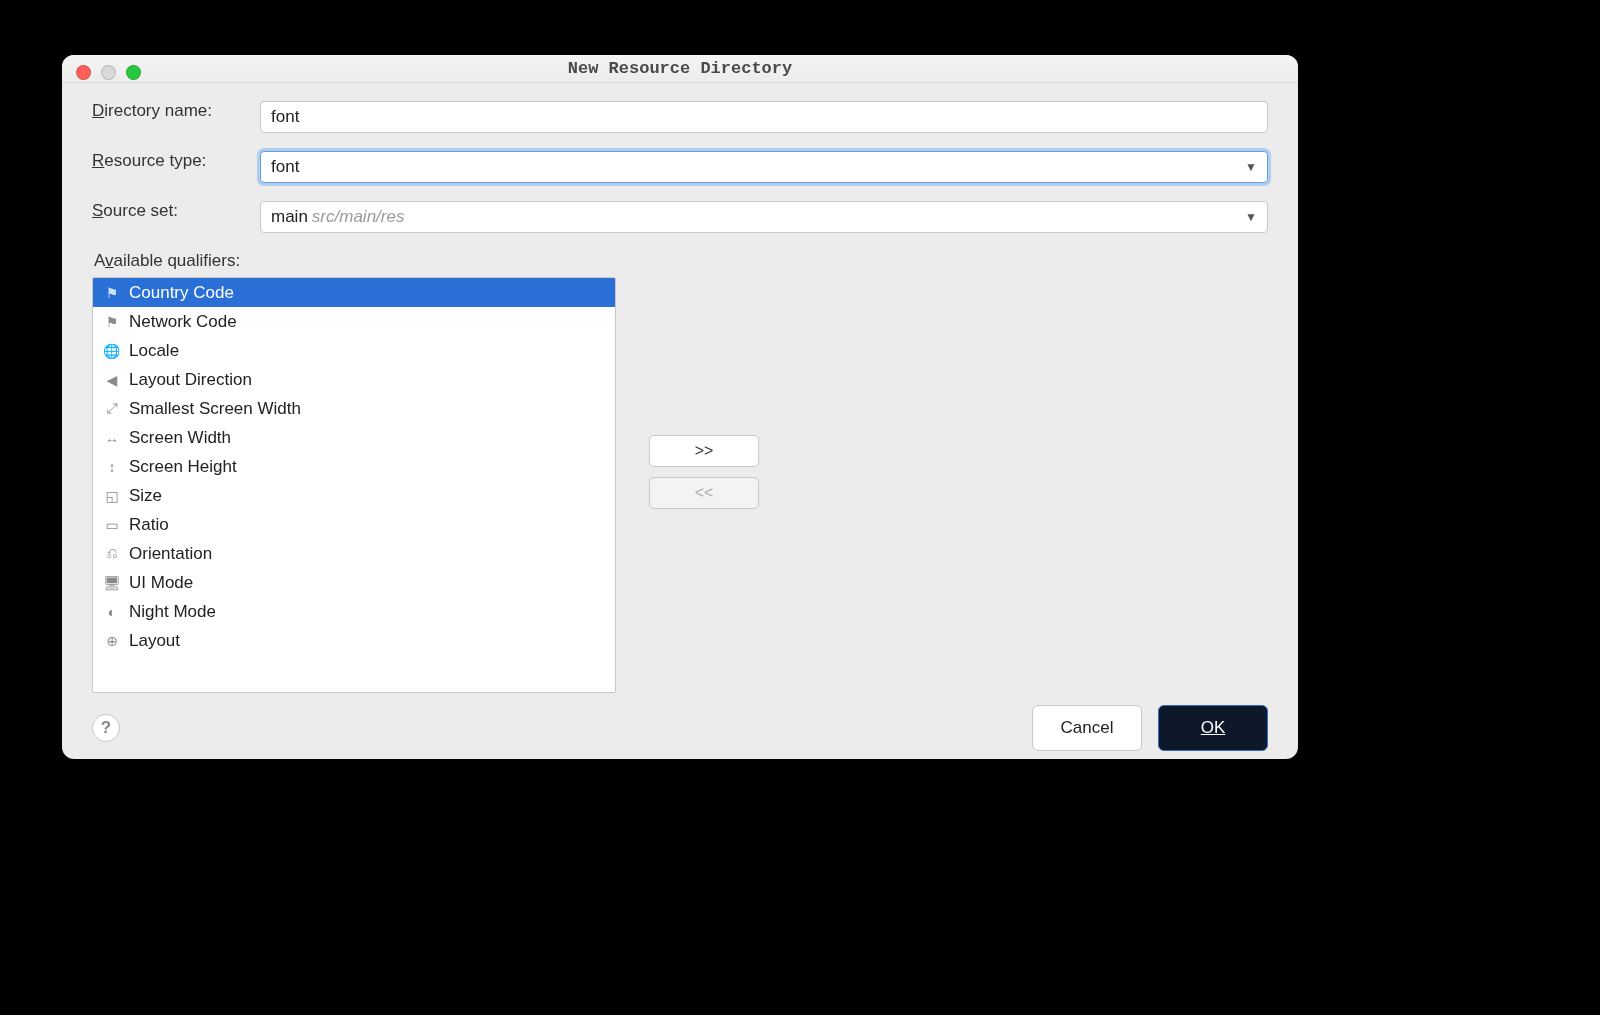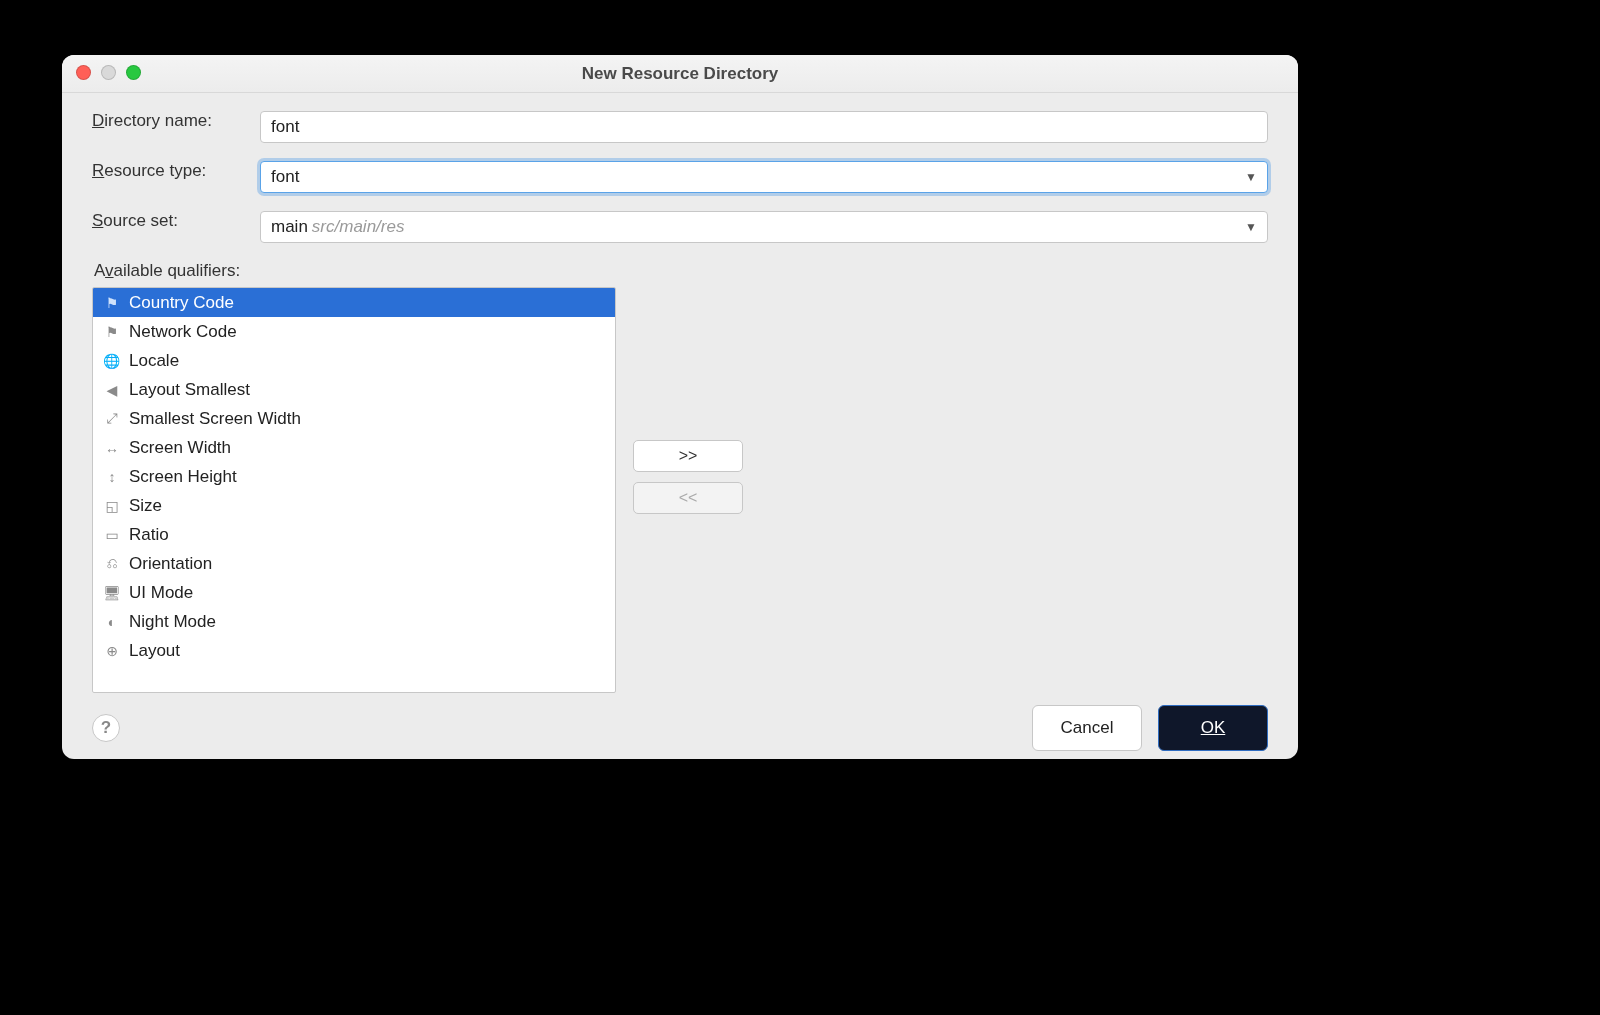--- a/index.html
+++ b/index.html
@@ -21,26 +21,27 @@
     height: 704px;
     background: #ececec;
     border-radius: 12px;
     box-shadow: 0 30px 60px rgba(0,0,0,0.5), 0 0 0 1px rgba(0,0,0,0.08);
     display: flex;
     flex-direction: column;
     overflow: hidden;
   }
   .titlebar {
     position: relative;
-    height: 38px;
+    height: 28px;
     display: flex;
     align-items: center;
     justify-content: center;
     border-bottom: 1px solid #d8d8d8;
     background: linear-gradient(#f4f4f4,#ececec);
+    font-family: Liberation Mono, monospace;
   }
   .traffic {
     position: absolute;
     left: 14px;
     top: 10px;
     display: flex;
     gap: 10px;
   }
   .tl {
     width: 15px; height: 15px; border-radius: 50%;
@@ -100,21 +101,21 @@
     position: absolute;
     right: 10px;
     top: 50%;
     transform: translateY(-50%);
     color: #555;
     font-size: 12px;
   }
   .hint { color: #9a9a9a; font-style: italic; margin-left: 4px; }
   .qual-area {
     display: flex;
-    gap: 12px;
+    gap: 28px;
     flex: 1;
     min-height: 0;
   }
   .qual-col {
     display: flex;
     flex-direction: column;
     min-width: 0;
   }
   .col-avail { width: 524px; }
   .col-mid { width: 120px; align-items: center; justify-content: center; gap: 10px; display:flex; flex-direction:column;}
@@ -244,21 +245,21 @@
             <div class="item">
               <span class="ico">⚑</span>
               <span>Network Code</span>
             </div>
             <div class="item">
               <span class="ico">🌐</span>
               <span>Locale</span>
             </div>
             <div class="item">
               <span class="ico">◀</span>
-              <span>Layout Smallest</span>
+              <span>Layout Direction</span>
             </div>
             <div class="item">
               <span class="ico">⤢</span>
               <span>Smallest Screen Width</span>
             </div>
             <div class="item">
               <span class="ico">↔</span>
               <span>Screen Width</span>
             </div>
             <div class="item">

